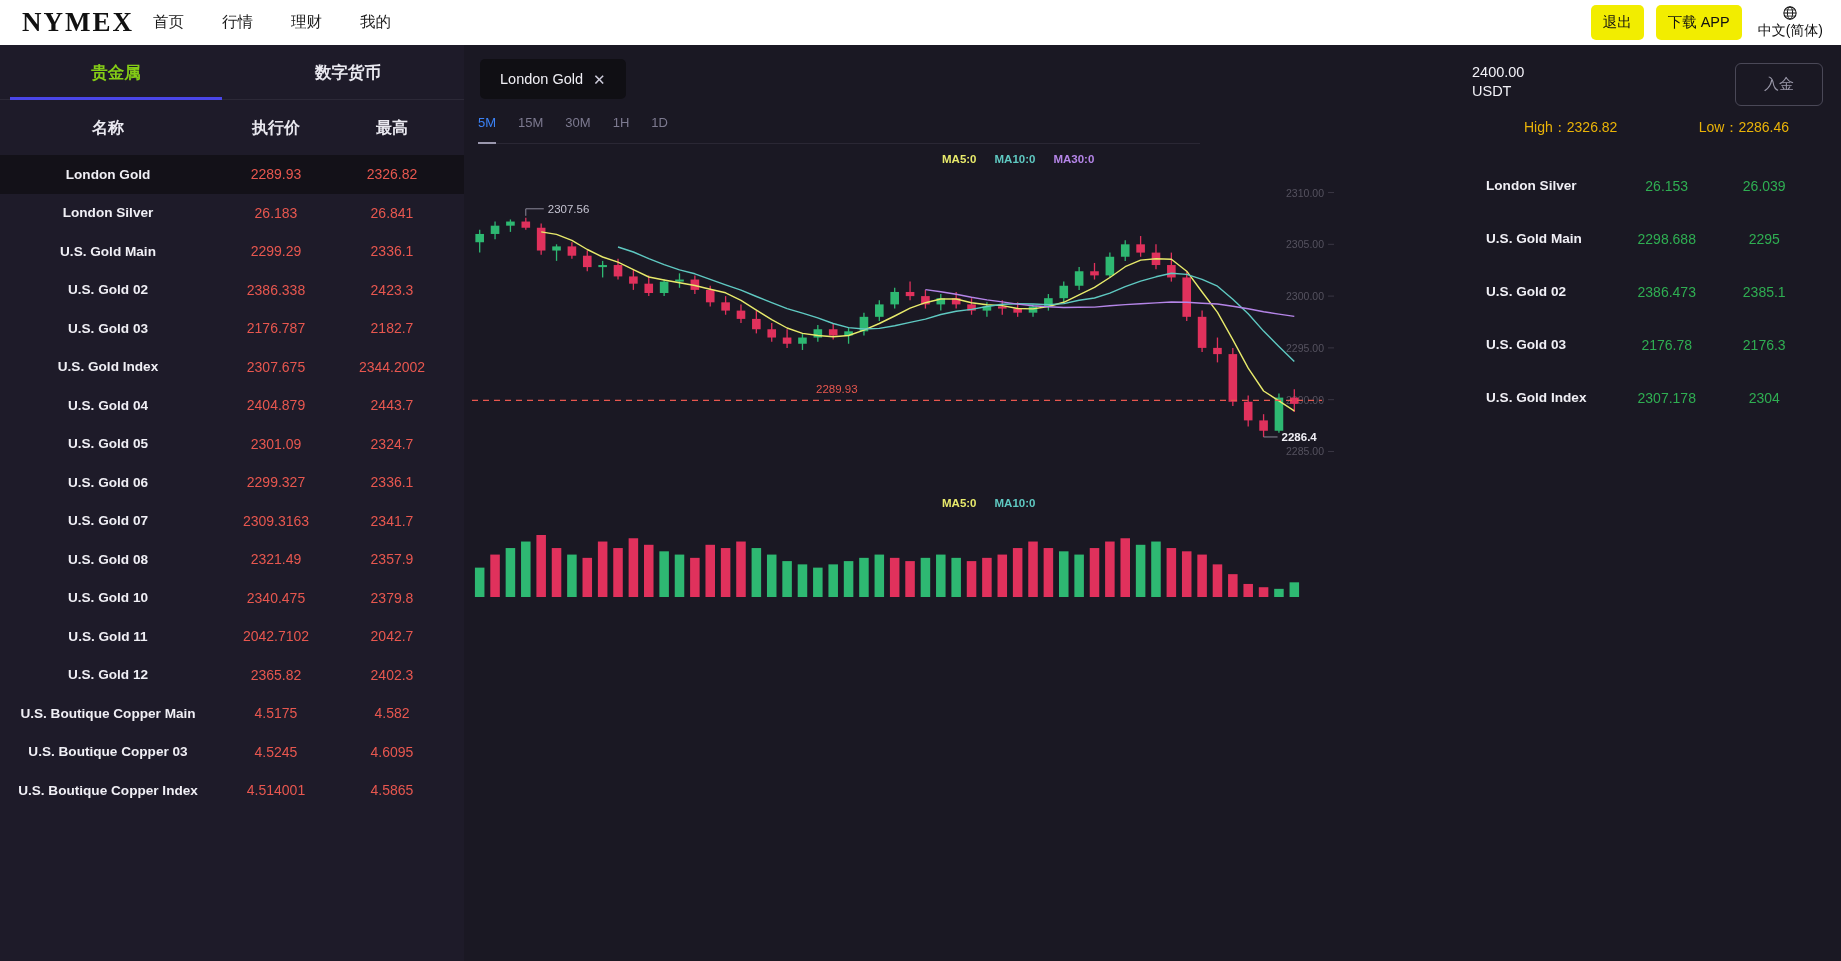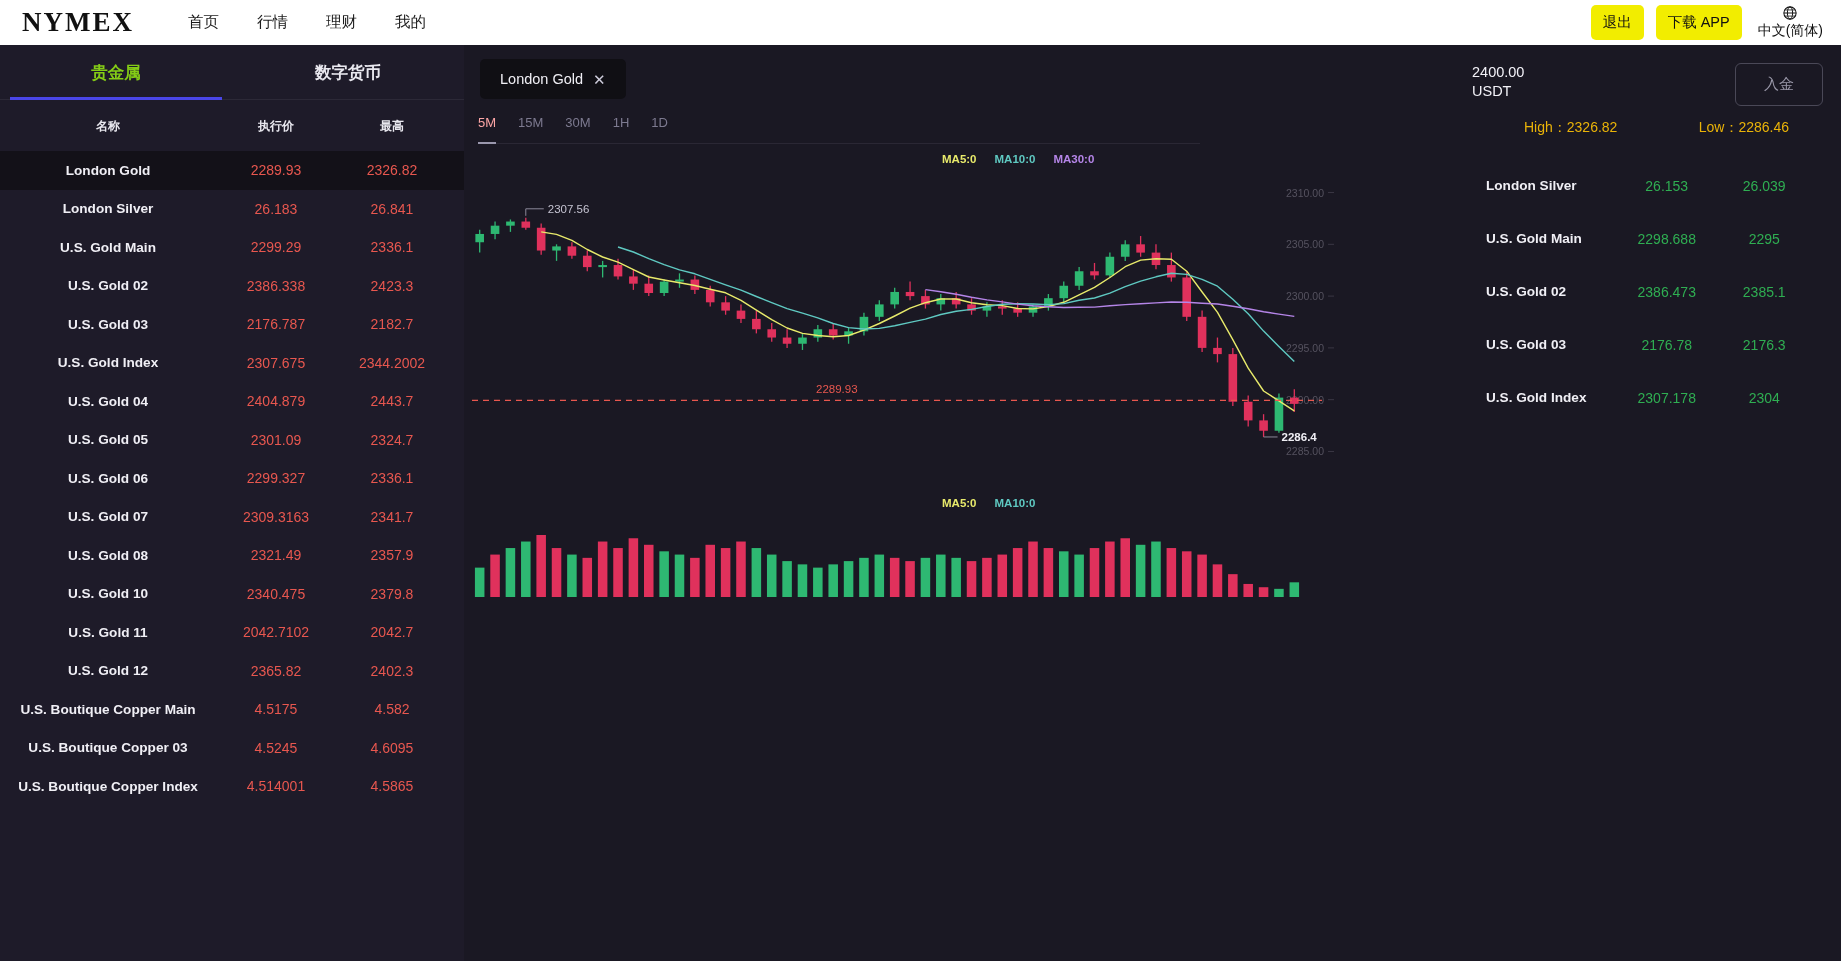--- a/index.html
+++ b/index.html
@@ -15,21 +15,21 @@
     height: 45px; width: 100%;
     background: #ffffff;
     display: flex; align-items: center;
     padding: 0 18px 0 22px;
     position: relative;
   }
   .brand {
     font-family: "Liberation Serif", serif;
     font-size: 27px; font-weight: 700;
     letter-spacing: 2px; color: #111;
-    margin-right: 54px;
+    margin-right: 19px;
     text-align: right;
   }
   .nav { display: flex; align-items: center; gap: 38px; }
   .nav-item {
     font-size: 15.5px; color: #1b1b1b;
     cursor: pointer; white-space: nowrap;
   }
   .header-right {
     margin-left: auto; display: flex;
     align-items: center; gap: 12px;
@@ -74,21 +74,21 @@
   }
   .tab.active { color: #84cc16; }
   .tab.active::after {
     content: ""; position: absolute;
     left: 10px; right: 10px; bottom: -1px;
     height: 3px; background: #4a46e8;
   }
   .col-head {
     display: flex; align-items: center;
     padding: 18px 0 16px;
-    font-size: 12px; font-weight: 700; color: #e9e8ef;
+    font-size: 16px; font-weight: 700; color: #e9e8ef;
   }
   .c-name { flex: 0 0 216px; text-align: center; }
   .c-px   { flex: 0 0 120px; text-align: center; }
   .c-hi   { flex: 1; text-align: center; padding-right: 16px; }
   .rows { flex: 1; overflow: hidden; }
   .row {
     display: flex; align-items: center;
     height: 38.5px;
     font-size: 14px;
   }
@@ -122,21 +122,21 @@
     margin: 16px 0 0 14px;
     border-bottom: 1px solid #2a2734;
     padding-bottom: 7px;
     width: 722px;
   }
   .tf {
     font-size: 13px; color: #7d7a90;
     cursor: pointer; position: relative;
     padding-bottom: 6px;
   }
-  .tf.active { color: #fca5a5; text-align: right; }
+  .tf.active { color: #3b82f6; text-align: right; }
   .tf.active::after {
     content: ""; position: absolute;
     left: 0; right: 0; bottom: -8px;
     height: 2px; background: #9a97ad;
   }
   .ma-row {
     display: flex; gap: 18px;
     margin: 9px 0 0 478px;
     font-size: 11.5px; font-weight: 700;
   }

